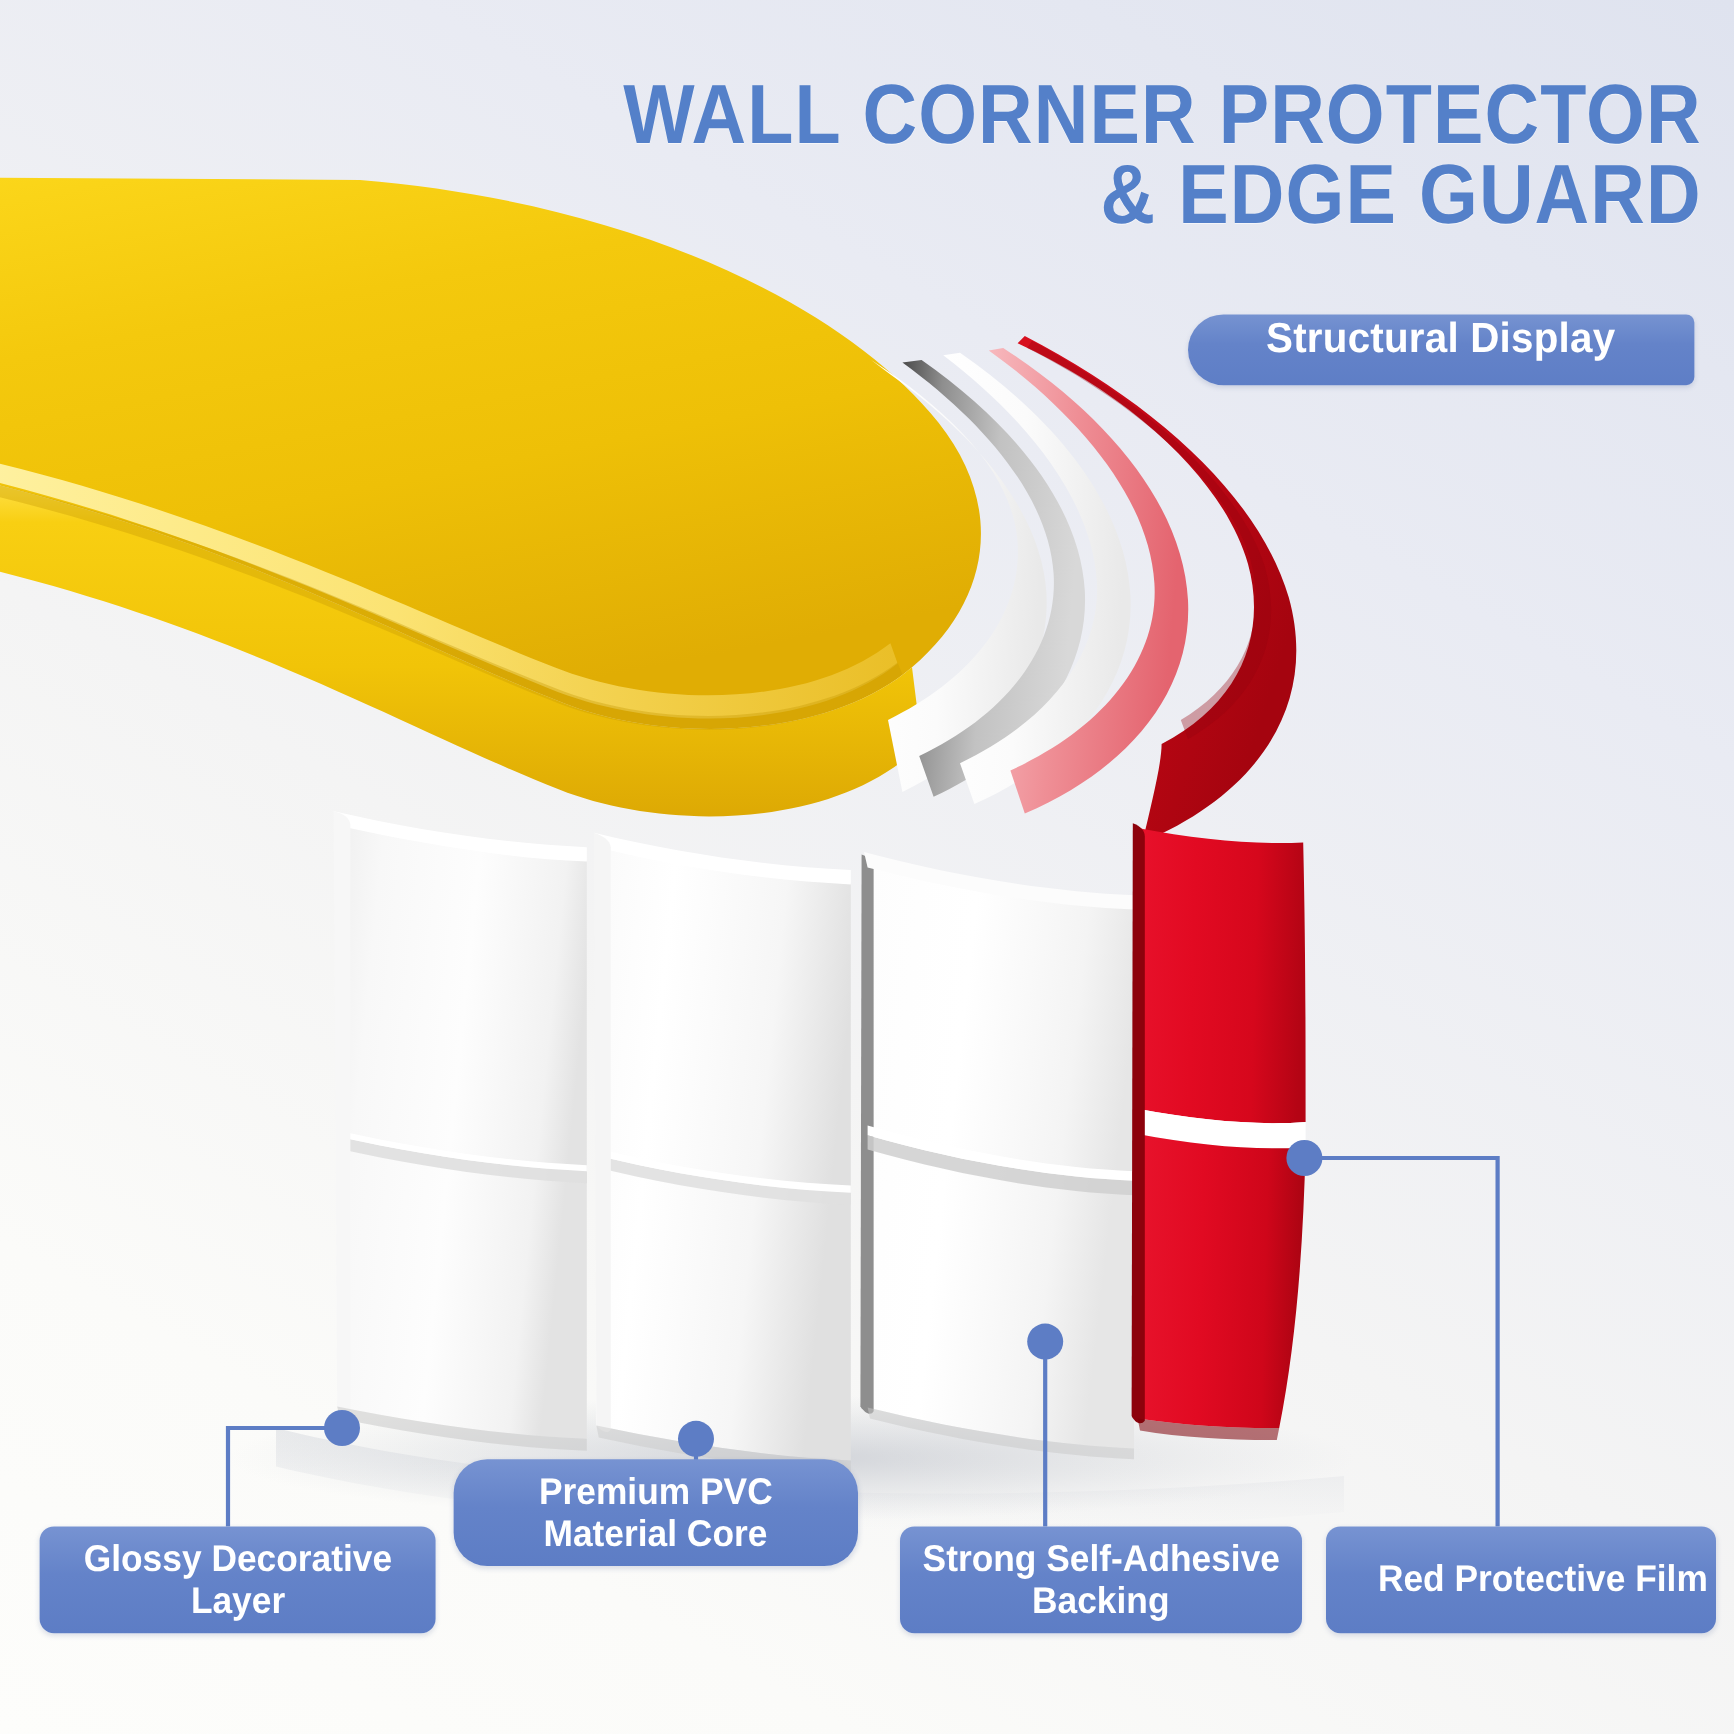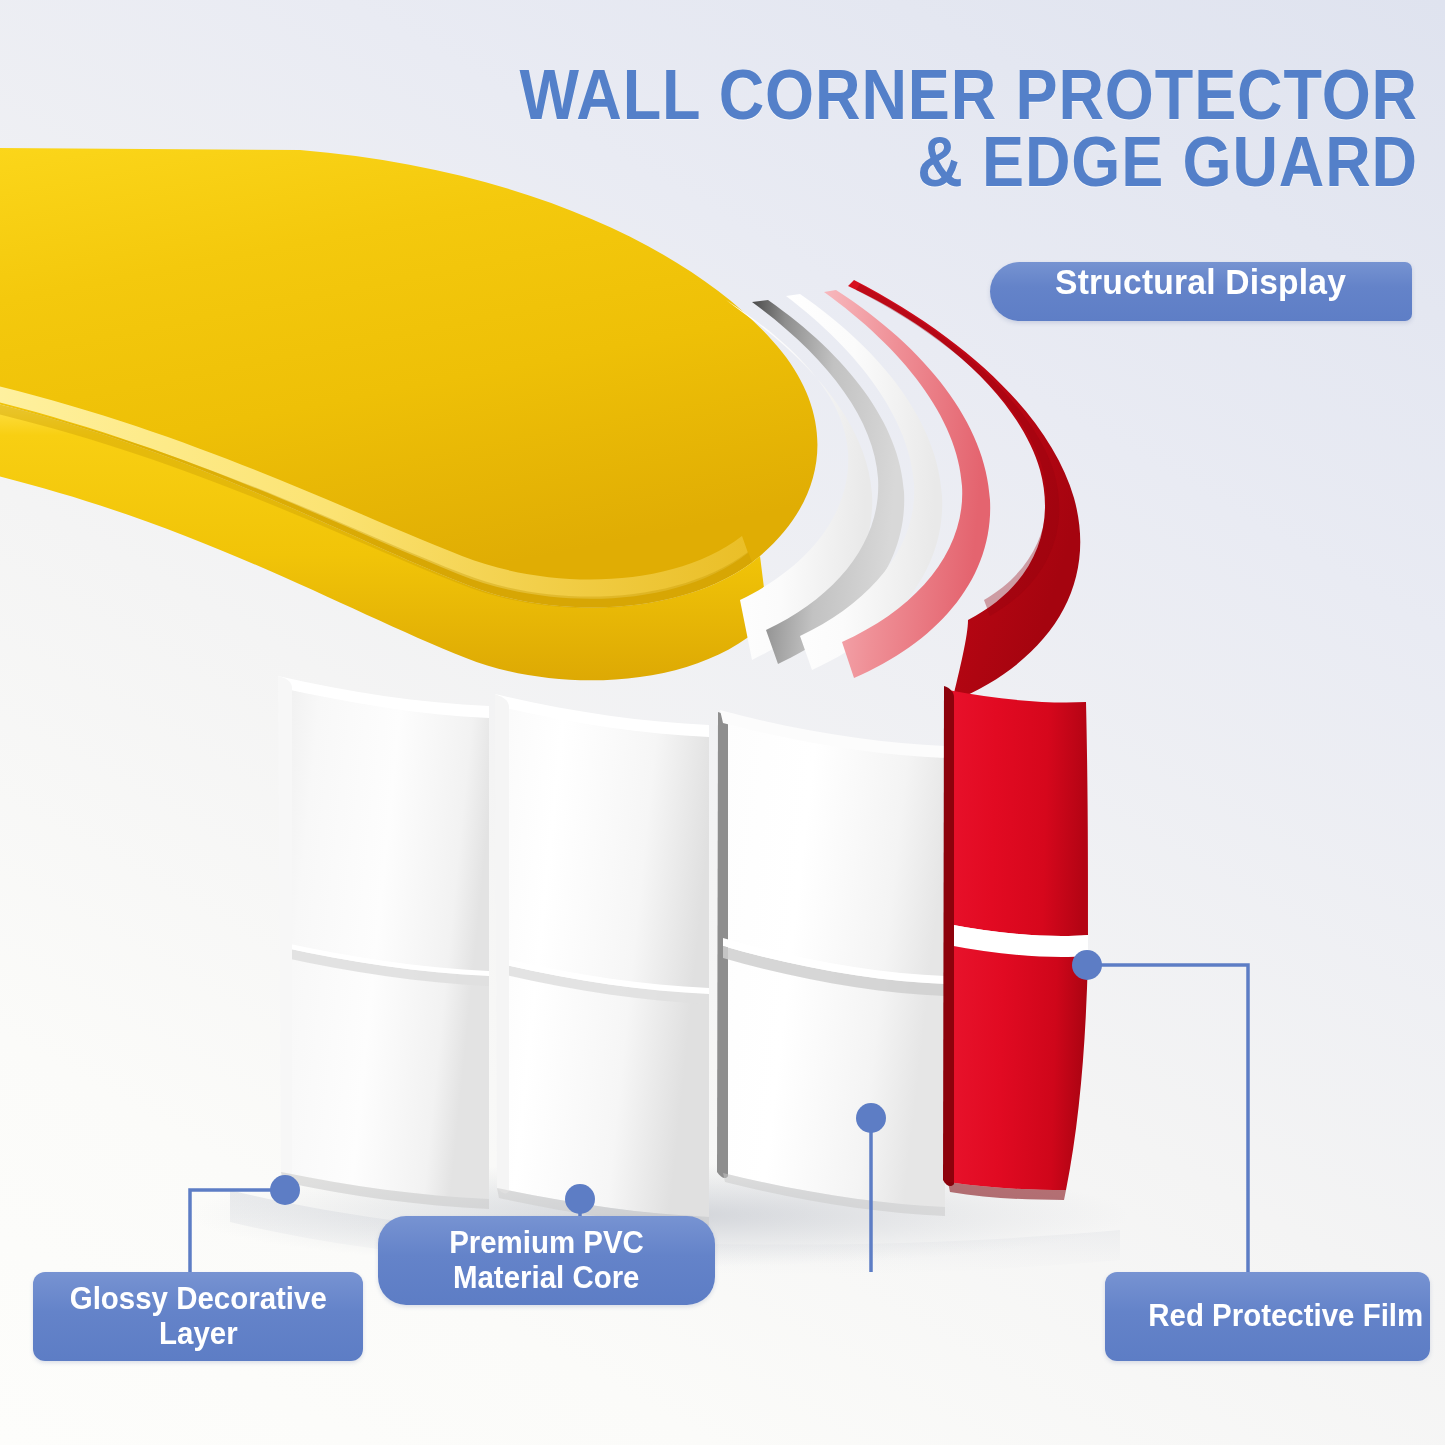--- a/index.html
+++ b/index.html
@@ -363,18 +363,22 @@
   <div class="label-box" id="label-1">
     <span>Glossy Decorative</span>
     <span>Layer</span>
   </div>
 
   <div class="label-box" id="label-2">
     <span>Premium PVC</span>
     <span>Material Core</span>
   </div>
 
+  <div class="label-box" id="label-3">
+    <span>Strong Self-Adhesive</span>
+    <span>Backing</span>
+  </div>
 
   <div class="label-box" id="label-4">
     <span>Red Protective Film</span>
   </div>
 
 </div>
 
 </body></html>

